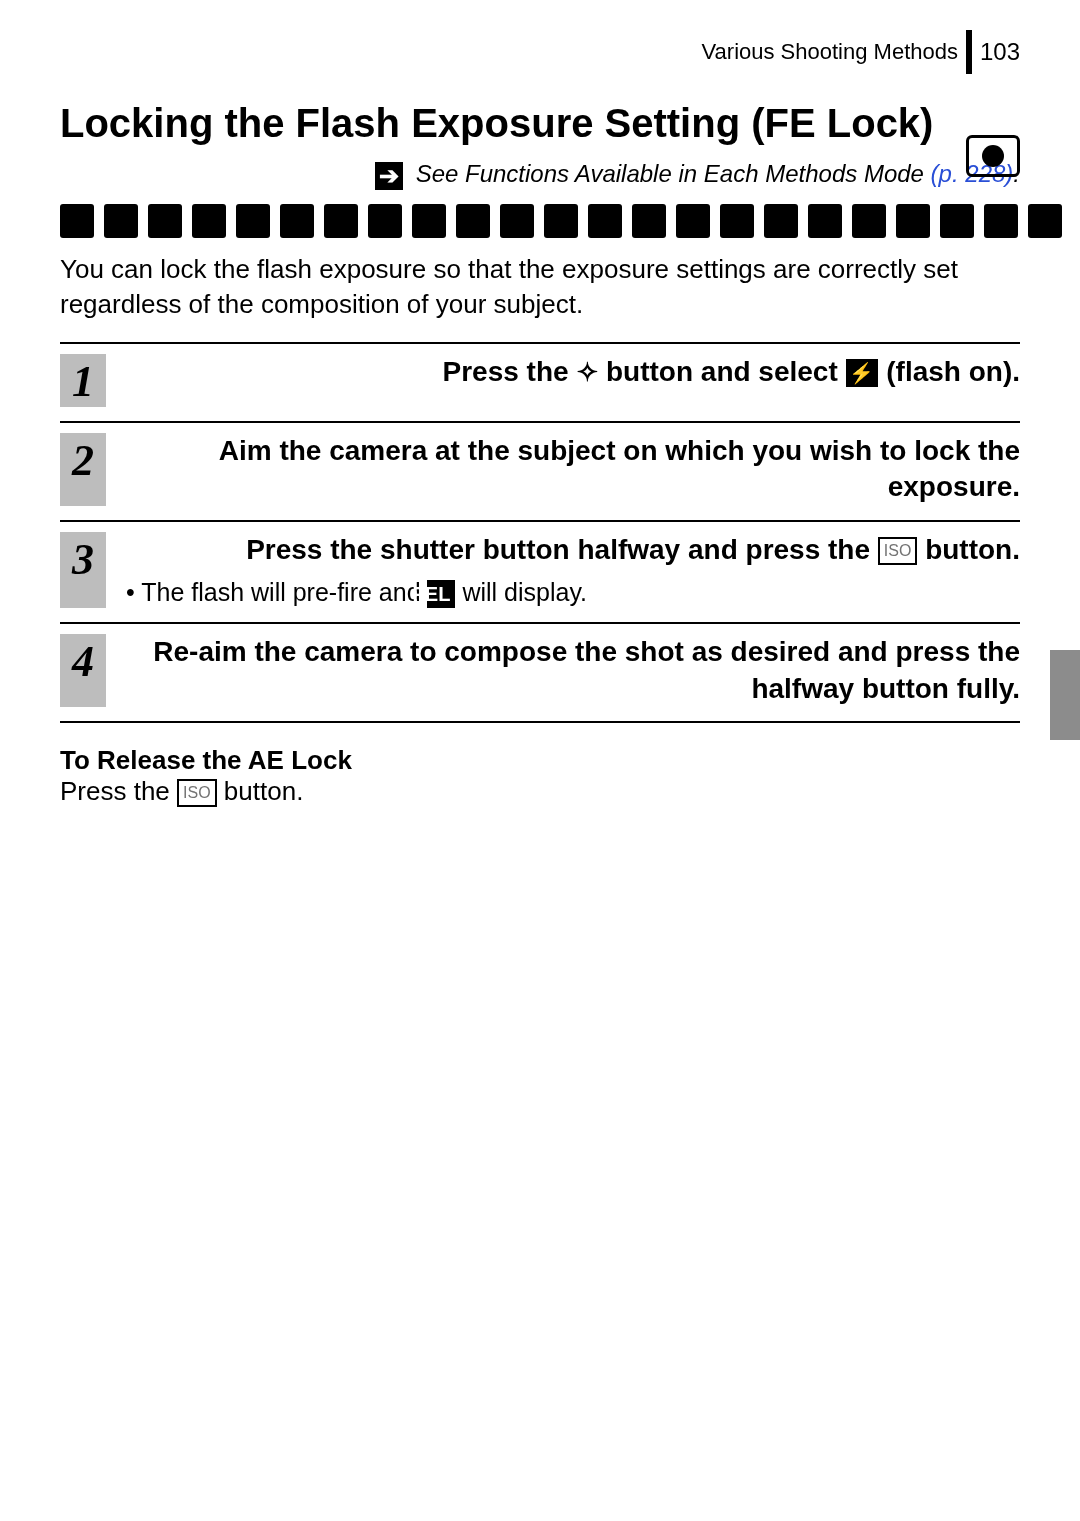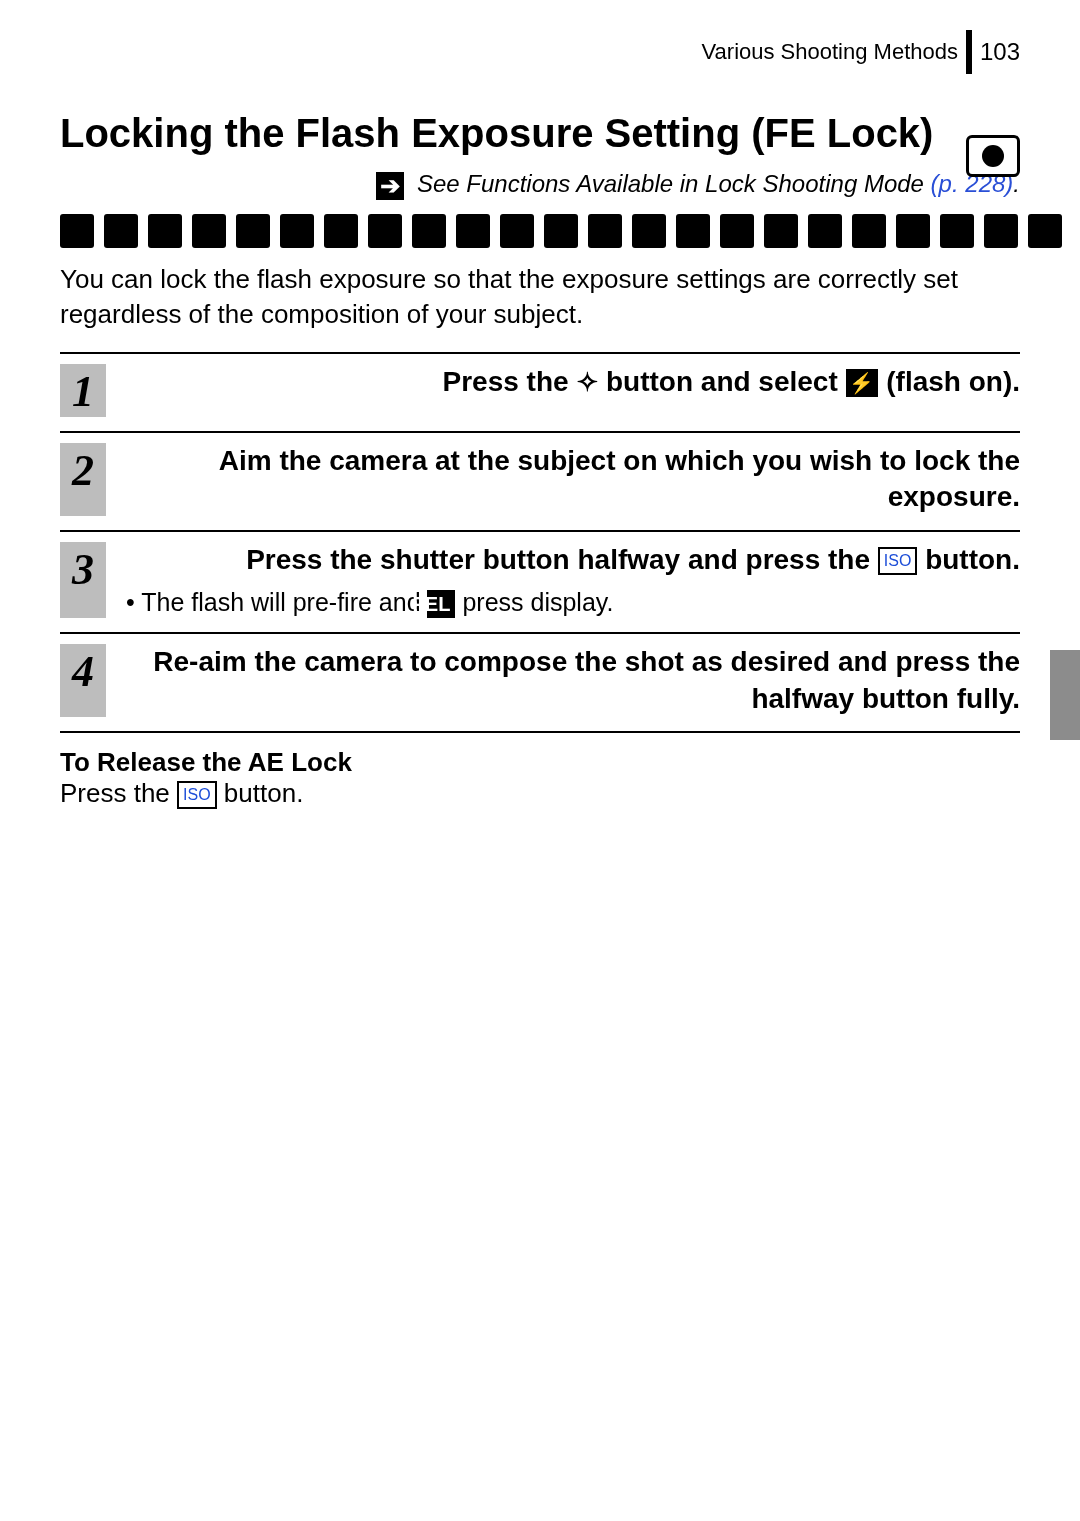--- a/index.html
+++ b/index.html
@@ -12,21 +12,21 @@
   }
   .page {
     padding: 30px 60px 60px 60px;
     position: relative;
   }
   .page-header {
     display: flex;
     justify-content: flex-end;
     align-items: center;
     font-size: 22px;
-    margin-bottom: 34px;
+    margin-bottom: 24px;
   }
   .page-header-sep {
     display:inline-block;
     width:6px; height:44px;
     background:#000;
     margin: 0 8px;
     vertical-align: middle;
   }
   .page-number { font-size: 24px; }
   .title-block {
@@ -126,36 +126,36 @@
     display:inline-flex;
     align-items:center; justify-content:center;
     background:#000; color:#fff;
     font-size:20px;
     min-width:28px; height:28px;
     padding:0 4px;
     vertical-align:middle;
     font-weight:bold;
   }
   .inline-icon.outline {
-    background:#fff; color:#1d4ed8;
+    background:#fff; color:#737373;
     border:2px solid #000;
     font-weight:normal;
     font-size:16px;
     letter-spacing:0;
   }
   .step-sub {
     font-size:25px;
     margin-top:10px;
     padding-left: 24px;
     text-indent:-20px;
   }
   .step-sub::before{
     content:"• ";
   }
-  .release-block { margin-top:14px; }
+  .release-block { margin-top:22px; }
   .release-title { font-size:26px; font-weight:700; }
   .release-body { font-size:26px; }
   .side-tab {
     position:absolute;
     right:0; top:650px;
     width:30px; height:90px;
     background:#8c8c8c;
   }
   .flash-sym{ font-size:26px; font-weight:bold;}
 </style>
@@ -172,21 +172,21 @@
 
   <div class="title-block">
     <div class="title-bar"></div>
     <div class="title-text">Locking the Flash Exposure Setting (FE Lock)</div>
   </div>
 
   <div class="camera-mode-icon"></div>
 
   <div class="see-also">
     <span class="arrow-box">➔</span>
-    <span>See Functions Available in Lock Shooting Mode</span>
+    <span>See Functions Available in Each Methods Mode</span>
     <span> </span>
     <span class="link">(p. 228)</span><span>.</span>
   </div>
 
   <div class="mode-icons-row" id="mode-icons-row">
       <div class="mode-icon"></div>
       <div class="mode-icon"></div>
       <div class="mode-icon"></div>
       <div class="mode-icon"></div>
       <div class="mode-icon"></div>
@@ -230,21 +230,21 @@
     </div>
   </div>
 
   <div class="step">
     <div class="step-num">3</div>
     <div class="step-body">
       <div class="step-title">
         <span>Press the shutter button halfway and press the </span><span class="inline-icon outline">ISO</span><span> button.</span>
       </div>
       <div class="step-sub">
-        <span>The flash will pre-fire and </span><span class="inline-icon">FEL</span><span> press display.</span>
+        <span>The flash will pre-fire and </span><span class="inline-icon">FEL</span><span> will display.</span>
       </div>
     </div>
   </div>
 
   <div class="step">
     <div class="step-num">4</div>
     <div class="step-body">
       <div class="step-title">Re-aim the camera to compose the shot as desired and press the halfway button fully.</div>
     </div>
   </div>

